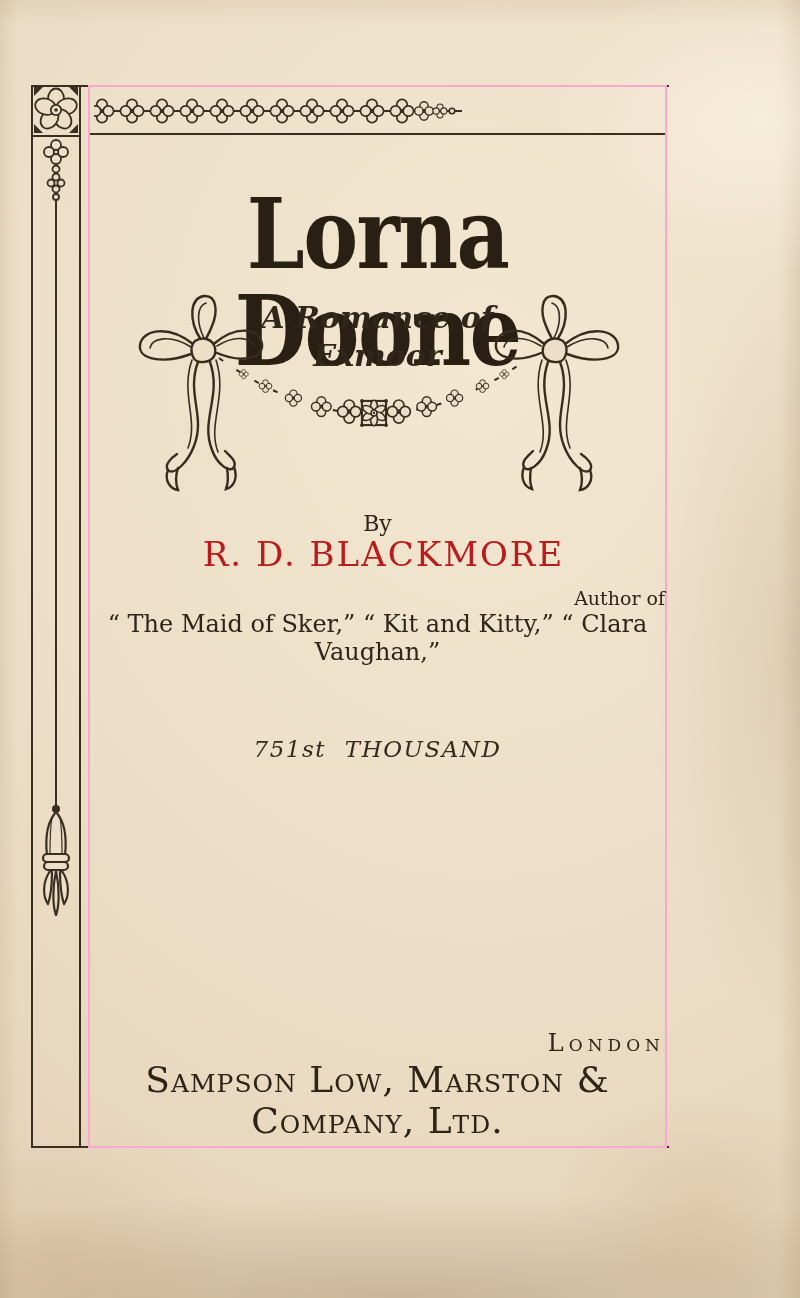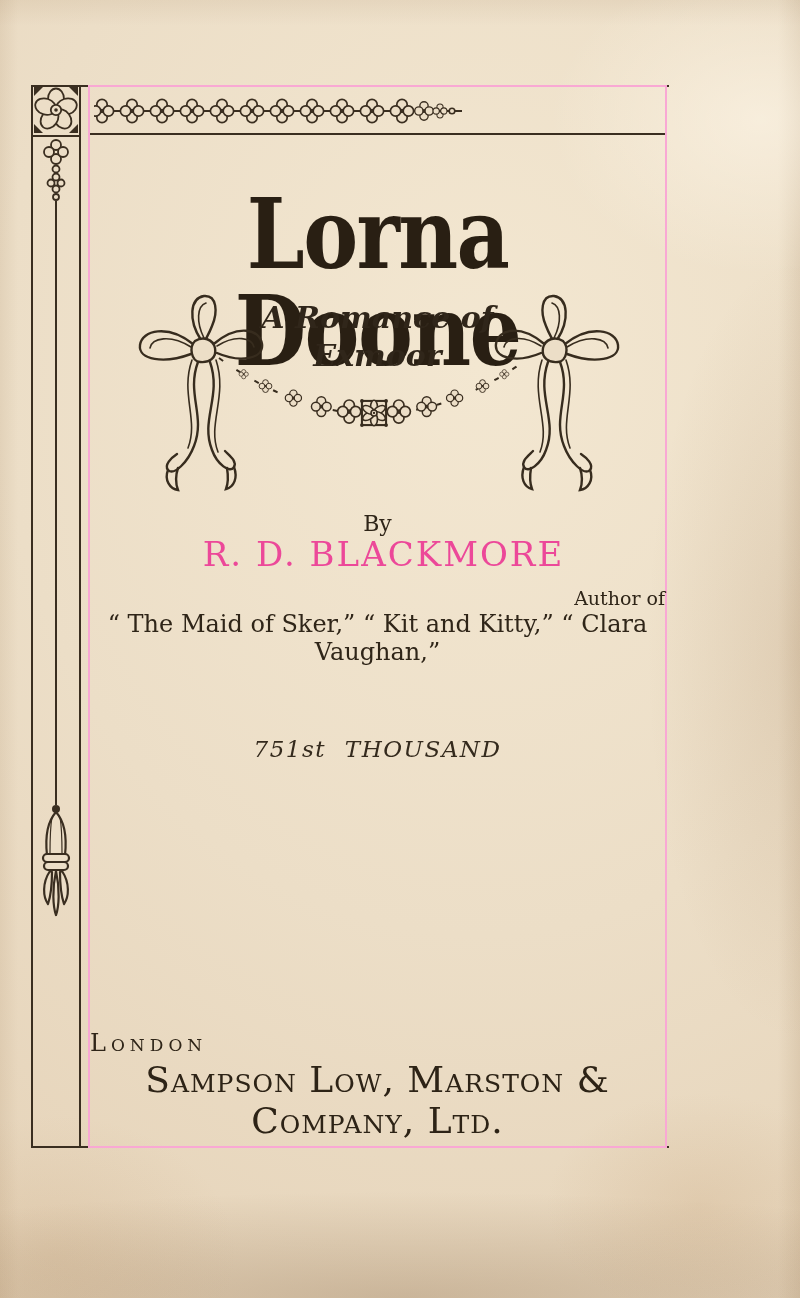--- a/index.html
+++ b/index.html
@@ -61,30 +61,30 @@
     position: absolute; top: 99px; left: 0; width: 100%; text-align: center;
     font-weight: bold; font-size: 97px; line-height: 1;
     letter-spacing: -2px; transform: scaleX(.85); color: #291f13;
   }
   .subtitle {
     position: absolute; top: 212px; left: 0; width: 100%; text-align: center;
     font-style: italic; font-weight: bold; font-size: 30px; line-height: 1.25; color: #30261a;
   }
   .ornament-wrap { position: absolute; top: 203px; left: 29px; width: 520px; height: 215px; }
   .by       { position: absolute; top: 424px; width: 100%; text-align: center; font-size: 22px; }
-  .author   { position: absolute; top: 447px; width: 100%; text-align: center; font-size: 34px; letter-spacing: 2px; color: #ec4899; padding-left: 12px; }
+  .author   { position: absolute; top: 447px; width: 100%; text-align: center; font-size: 34px; letter-spacing: 2px; color: #b91c1c; padding-left: 12px; }
   .author-of{ position: absolute; top: 500px; width: 100%; text-align: right; font-size: 19px; }
   .works1   { position: absolute; top: 523px; width: 100%; text-align: center; font-size: 24px; }
   .works2   { position: absolute; top: 553px; width: 100%; text-align: center; font-size: 20px; }
   .edition  {
     position: absolute; top: 649px; width: 100%; text-align: center;
     font-style: italic; font-size: 23px; letter-spacing: 1.5px; word-spacing: 10px; color: #342a1d;
   }
   .city {
-    position: absolute; top: 942px; width: 100%; text-align: left;
+    position: absolute; top: 942px; width: 100%; text-align: right;
     font-variant: small-caps; font-size: 24px; letter-spacing: 5px;
   }
   .publisher {
     position: absolute; top: 972px; width: 100%; text-align: center;
     font-variant: small-caps; font-size: 36px; letter-spacing: 1px; color: #2d2316;
   }
 </style>
 </head>
 <body>
 

